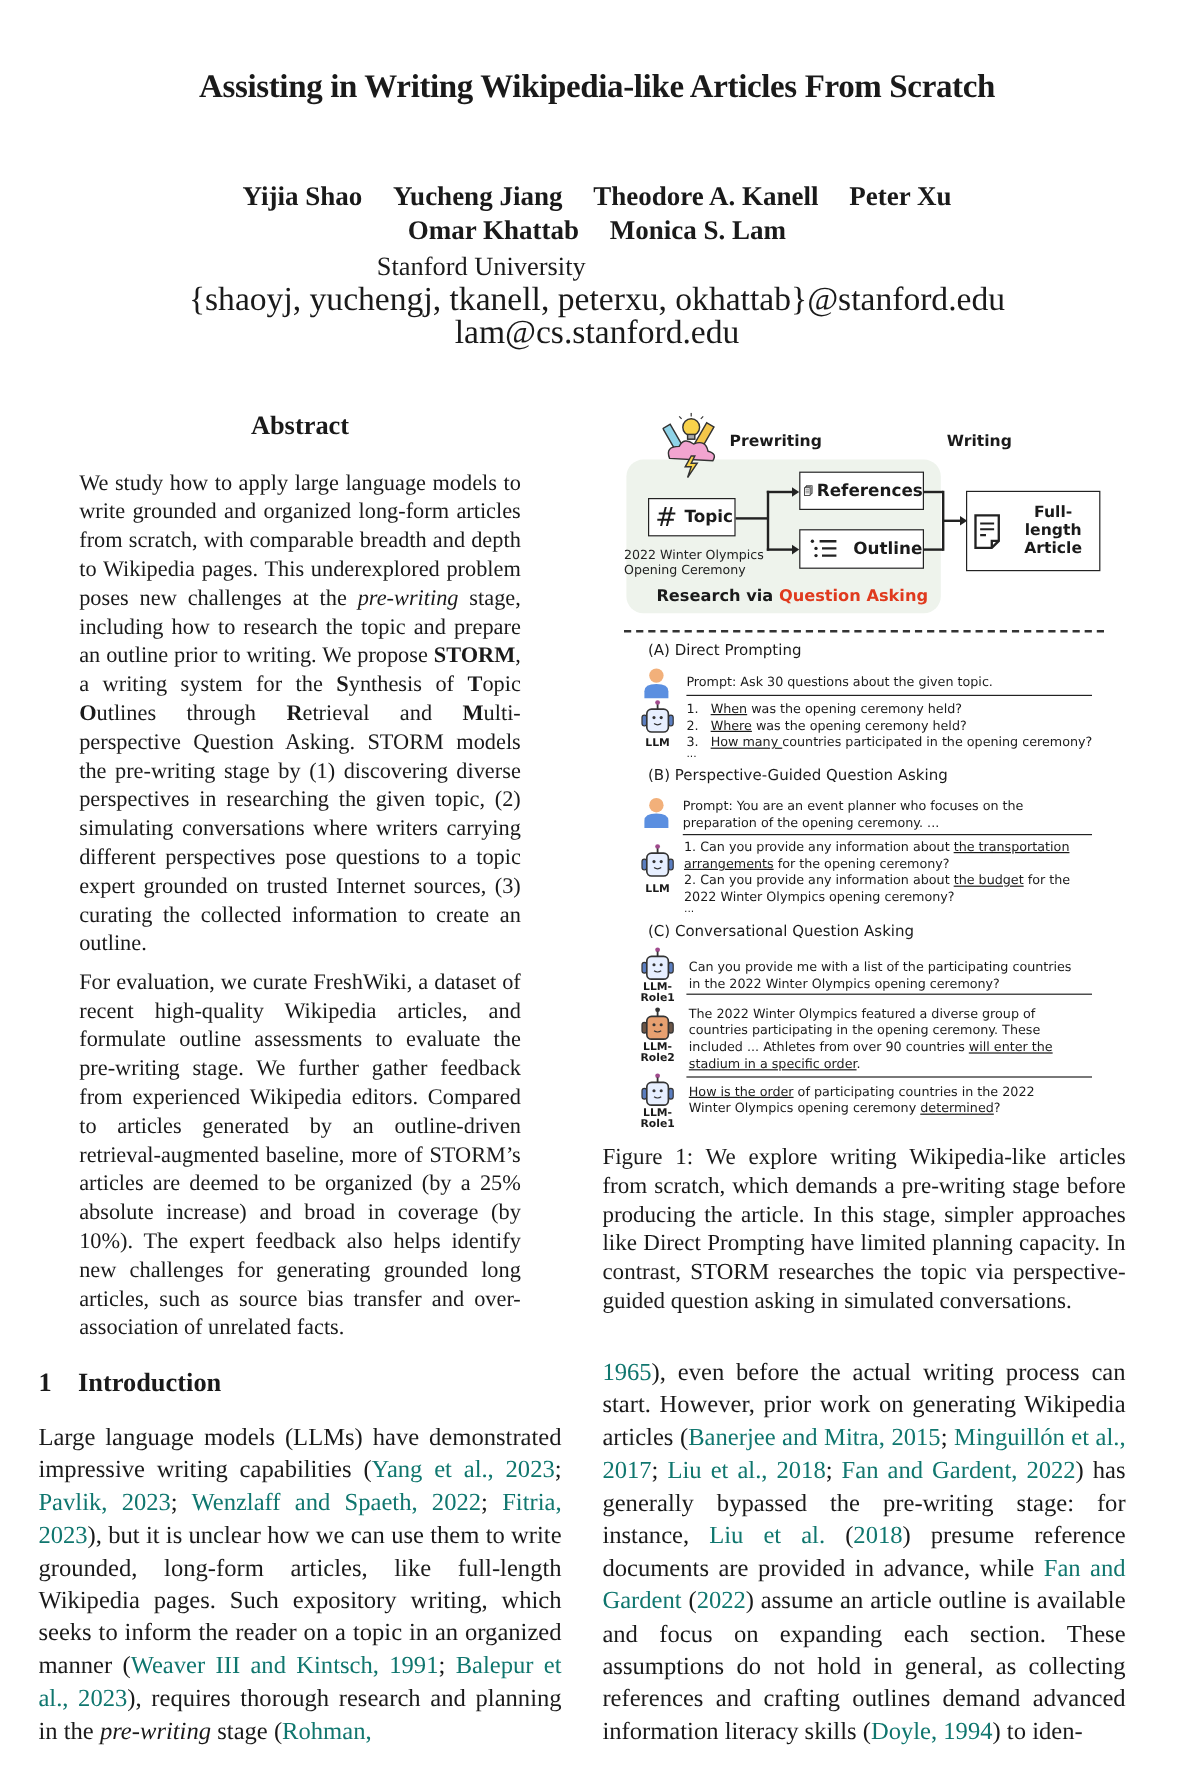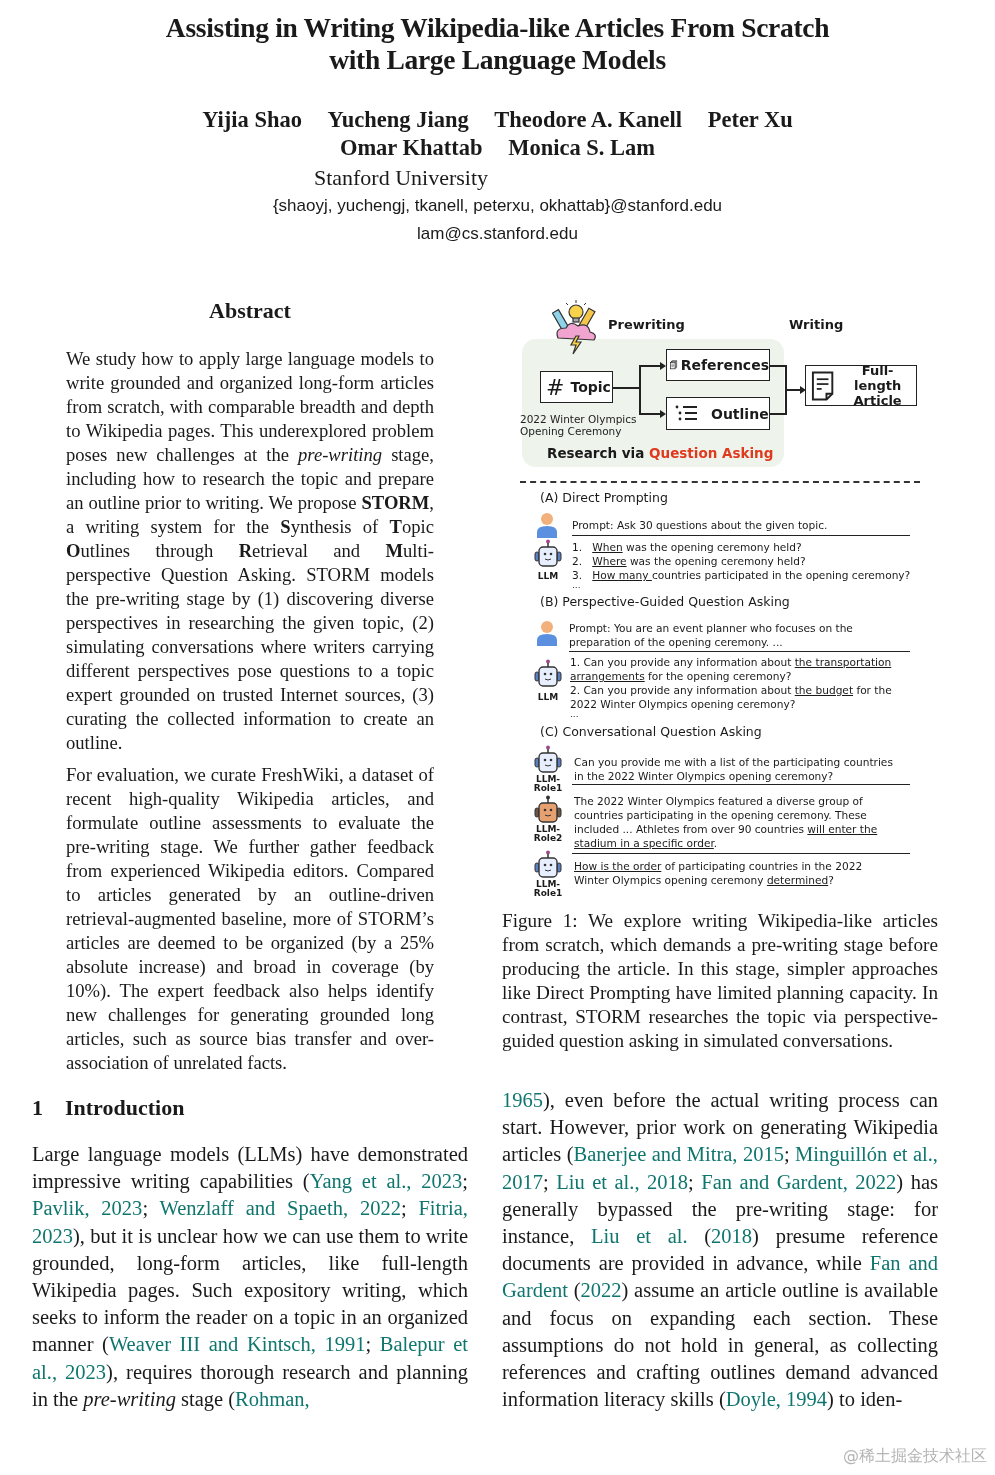--- a/index.html
+++ b/index.html
@@ -1,22 +1,22 @@
 <!DOCTYPE html>
 <html><head>
 <meta charset="utf-8">
 <style>
   html, body { margin:0; padding:0; background:#ffffff; }
   body { width:995px; height:1475px; position:relative; overflow:hidden; color:#1a1a1a; font-family:"Liberation Serif", serif; }
-  .abs { position:absolute; }
+  .abs { position:absolute;margin-top:44px; }
   .title { left:0; width:995px; top:12px; text-align:center; font-family:"Liberation Serif", serif; font-weight:bold; font-size:27.5px; line-height:32px; letter-spacing:-0.3px; }
   .authors { left:0; width:995px; top:106px; text-align:center; font-weight:bold; font-size:22.5px; line-height:28px; }
   .authors span.a { margin:0 10px; }
   .affil { left:0; width:802px; top:164px; text-align:center; font-size:22px; line-height:28px; }
-  .email { left:0; width:995px; top:192px; text-align:center; font-family:Liberation Sans, sans-serif; font-size:17px; line-height:28px; }
+  .email { left:0; width:995px; top:192px; text-align:center; font-family:Liberation Serif, serif; font-size:28px; line-height:28px; }
   .abs-head { left:66px; width:368px; top:298px; text-align:center; font-weight:bold; font-size:22px; }
   .para { font-size:18.6px; line-height:24px; text-align:justify; }
   .para p { margin:0; }
   .abstract-p1 { left:66px; width:368px; top:347px; }
   .abstract-p2 { left:66px; width:368px; top:763px; }
   .sec-head { left:32px; top:1095px; font-weight:bold; font-size:22px; }
   .sec-head .num { margin-right:22px; }
   .intro-left { left:32px; width:436px; top:1141px; font-size:20.5px; line-height:27.2px; }
   .intro-right { left:502px; width:436px; top:1087px; font-size:20.5px; line-height:27.2px; }
   .caption { left:502px; width:436px; top:909px; font-size:19.2px; line-height:24px; text-align:justify; }
@@ -37,21 +37,20 @@
   .u { text-decoration:underline; }
   .rule { position:absolute; height:1.4px; background:#222; }
   .role { position:absolute; font-size:9px; font-weight:bold; line-height:9px; text-align:center; width:30px; color:#1a1a1a; }
   .watermark { right:8px; top:1446px; font-family:"DejaVu Sans", sans-serif; font-size:16px; color:#b4b4b4; }
 </style>
 </head>
 <body>
 
 <div class="abs title">
   <div>Assisting in Writing Wikipedia-like Articles From Scratch</div>
-  <div>with Large Language Models</div>
 </div>
 <div class="abs authors">
   <div>
     <span class="a">Yijia Shao</span>
     <span class="a">Yucheng Jiang</span>
     <span class="a">Theodore A. Kanell</span>
     <span class="a">Peter Xu</span>
   </div>
   <div>
     <span class="a">Omar Khattab</span>
@@ -142,21 +141,21 @@
     </svg>
     <span>Outline</span>
   </div>
 
   <div class="line" style="left:270px;top:70px;width:16px;height:1.6px"></div>
   <div class="line" style="left:270px;top:118px;width:16px;height:1.6px"></div>
   <div class="line" style="left:285px;top:70px;width:1.6px;height:50px"></div>
   <div class="line" style="left:285px;top:94px;width:16px;height:1.6px"></div>
   <div class="arrowhead" style="left:300px;top:91px"></div>
 
-  <div class="box" style="left:305px;top:70px;width:112px;height:41px;padding-left:4px;font-size:13px;line-height:15px">
+  <div class="box" style="left:305px;top:70px;width:112px;height:67px;padding-left:4px;font-size:13px;line-height:15px">
     <svg width="26" height="32" viewBox="0 0 26 32" style="margin-right:4px">
       <path d="M3 2 h20 v22 l-6 6 h-14 z" fill="#fff" stroke="#222" stroke-width="2"></path>
       <path d="M17 30 v-6 h6" fill="none" stroke="#222" stroke-width="2"></path>
       <line x1="7" y1="9" x2="19" y2="9" stroke="#222" stroke-width="1.8"></line>
       <line x1="7" y1="14" x2="19" y2="14" stroke="#222" stroke-width="1.8"></line>
       <line x1="7" y1="19" x2="12" y2="19" stroke="#222" stroke-width="1.8"></line>
     </svg>
     <div style="text-align:center">
       <div>Full-length</div>
       <div>Article</div>

